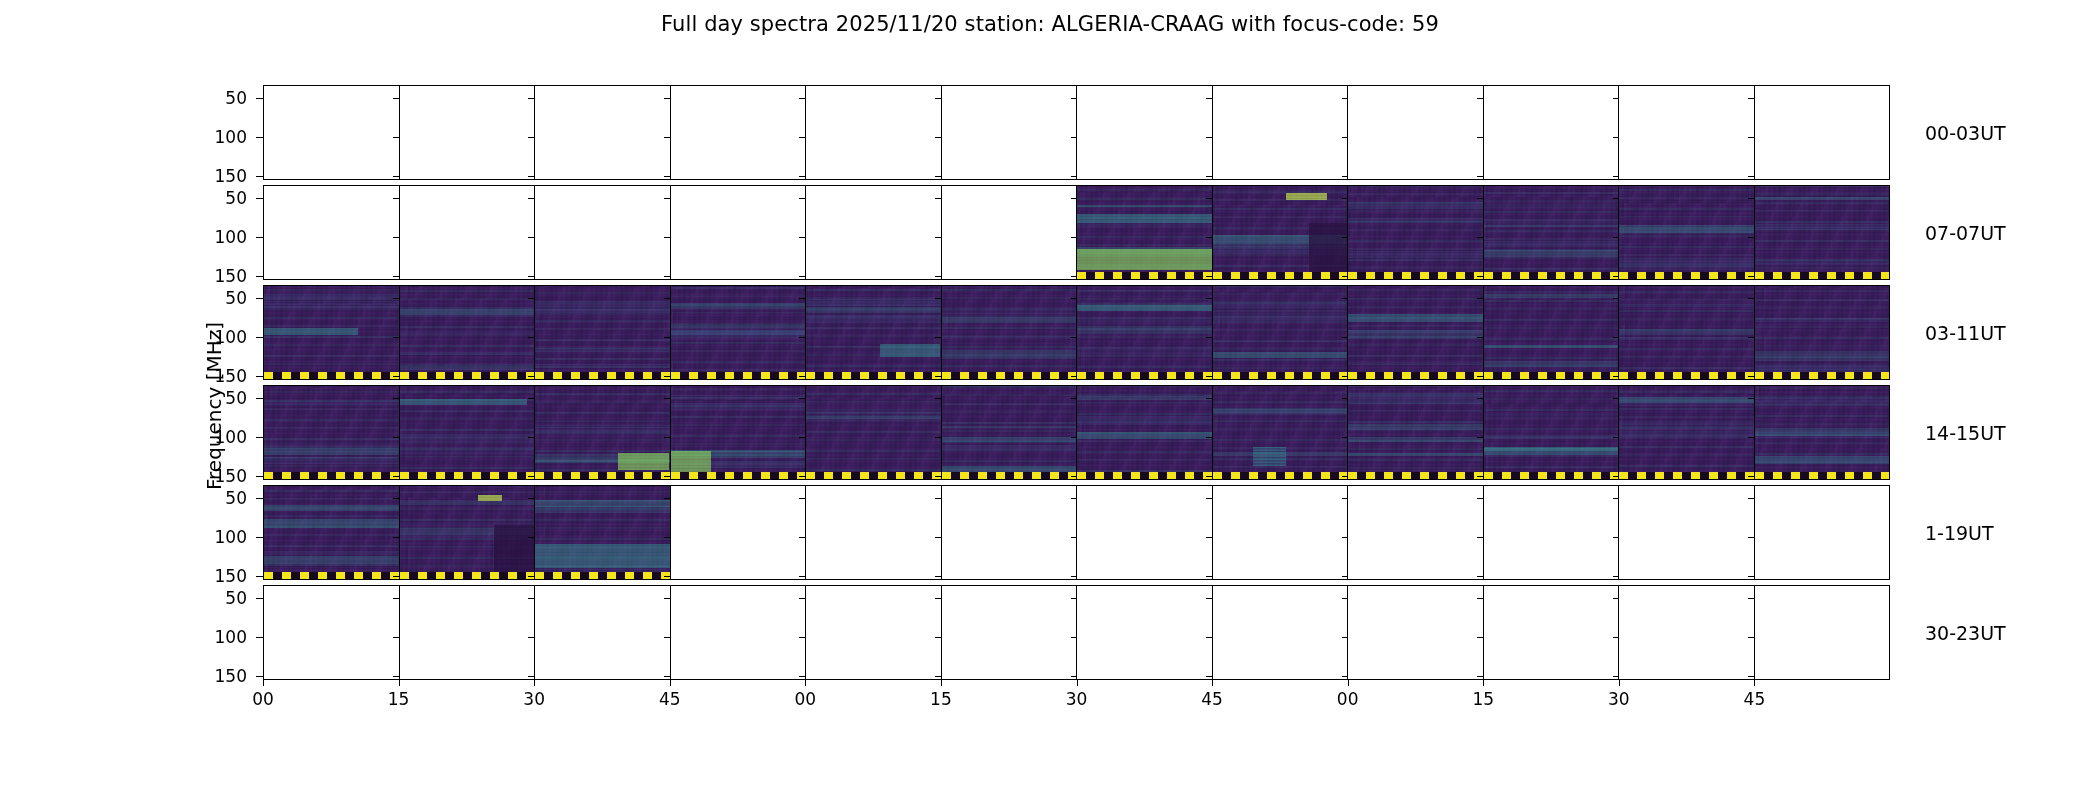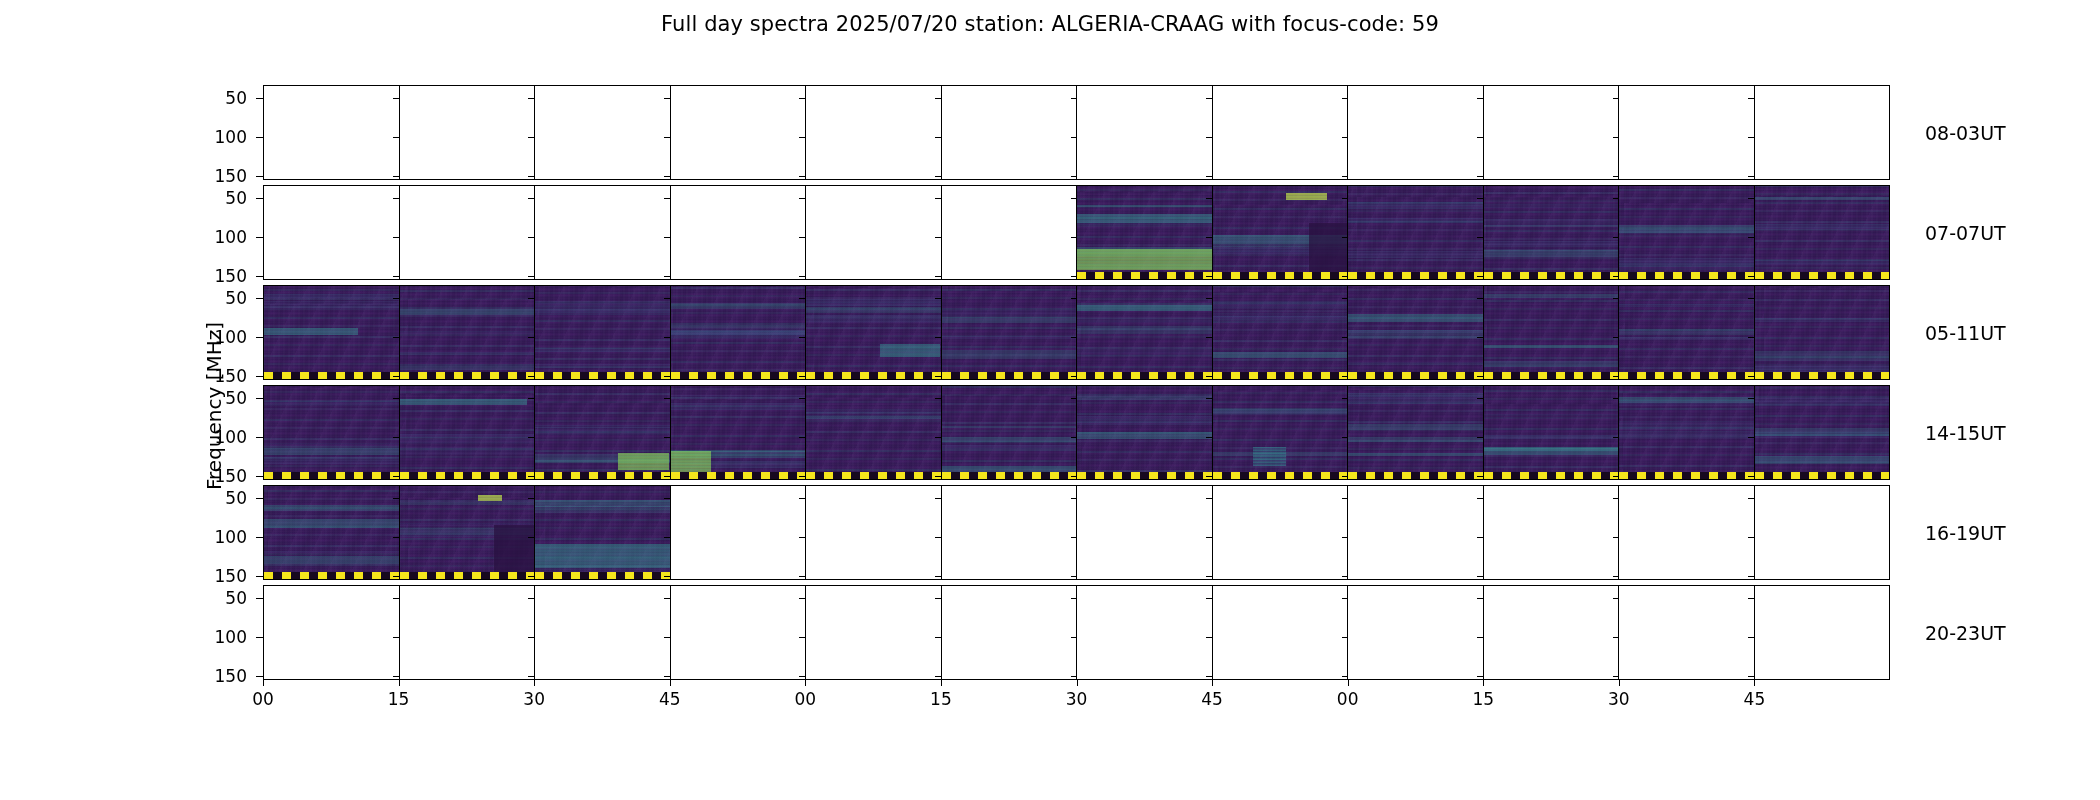--- a/index.html
+++ b/index.html
@@ -264,21 +264,21 @@
     line-height: 1;
     white-space: nowrap;
     color: #000;
   }
 </style>
 </head>
 <body>
 
 <div id="figure">
 
-  <div id="fig-title">Full day spectra 2025/07/20 station: ALGERIA-CRAAG with focus-code: 59</div>
+  <div id="fig-title">Full day spectra 2025/11/20 station: ALGERIA-CRAAG with focus-code: 59</div>
 
   <div id="ylabel">
     <span class="ytxt">Frequency [MHz]</span>
   </div>
 
   <div id="rows-container">
       <div class="row" style="top: 85px; height: 95px;">
         <div class="panels">
           <div class="panel"></div>
           <div class="panel"></div>
@@ -967,21 +967,21 @@
       <div class="xtick" style="left: 1347.67px; top: 680px;"></div>
       <div class="xtick-label" style="left: 1327.67px; top: 691px;">00</div>
       <div class="xtick" style="left: 1483.25px; top: 680px;"></div>
       <div class="xtick-label" style="left: 1463.25px; top: 691px;">15</div>
       <div class="xtick" style="left: 1618.83px; top: 680px;"></div>
       <div class="xtick-label" style="left: 1598.83px; top: 691px;">30</div>
       <div class="xtick" style="left: 1754.42px; top: 680px;"></div>
       <div class="xtick-label" style="left: 1734.42px; top: 691px;">45</div>
     </div>
   <div id="rowlabels-container">
-      <div class="rowlabel" style="top: 123.5px;">08-03UT</div>
+      <div class="rowlabel" style="top: 123.5px;">00-03UT</div>
       <div class="rowlabel" style="top: 223.5px;">07-07UT</div>
-      <div class="rowlabel" style="top: 323.5px;">05-11UT</div>
+      <div class="rowlabel" style="top: 323.5px;">03-11UT</div>
       <div class="rowlabel" style="top: 423.5px;">14-15UT</div>
-      <div class="rowlabel" style="top: 523.5px;">16-19UT</div>
-      <div class="rowlabel" style="top: 623.5px;">20-23UT</div>
+      <div class="rowlabel" style="top: 523.5px;">1-19UT</div>
+      <div class="rowlabel" style="top: 623.5px;">30-23UT</div>
     </div>
 
 </div>
 
 </body></html>

